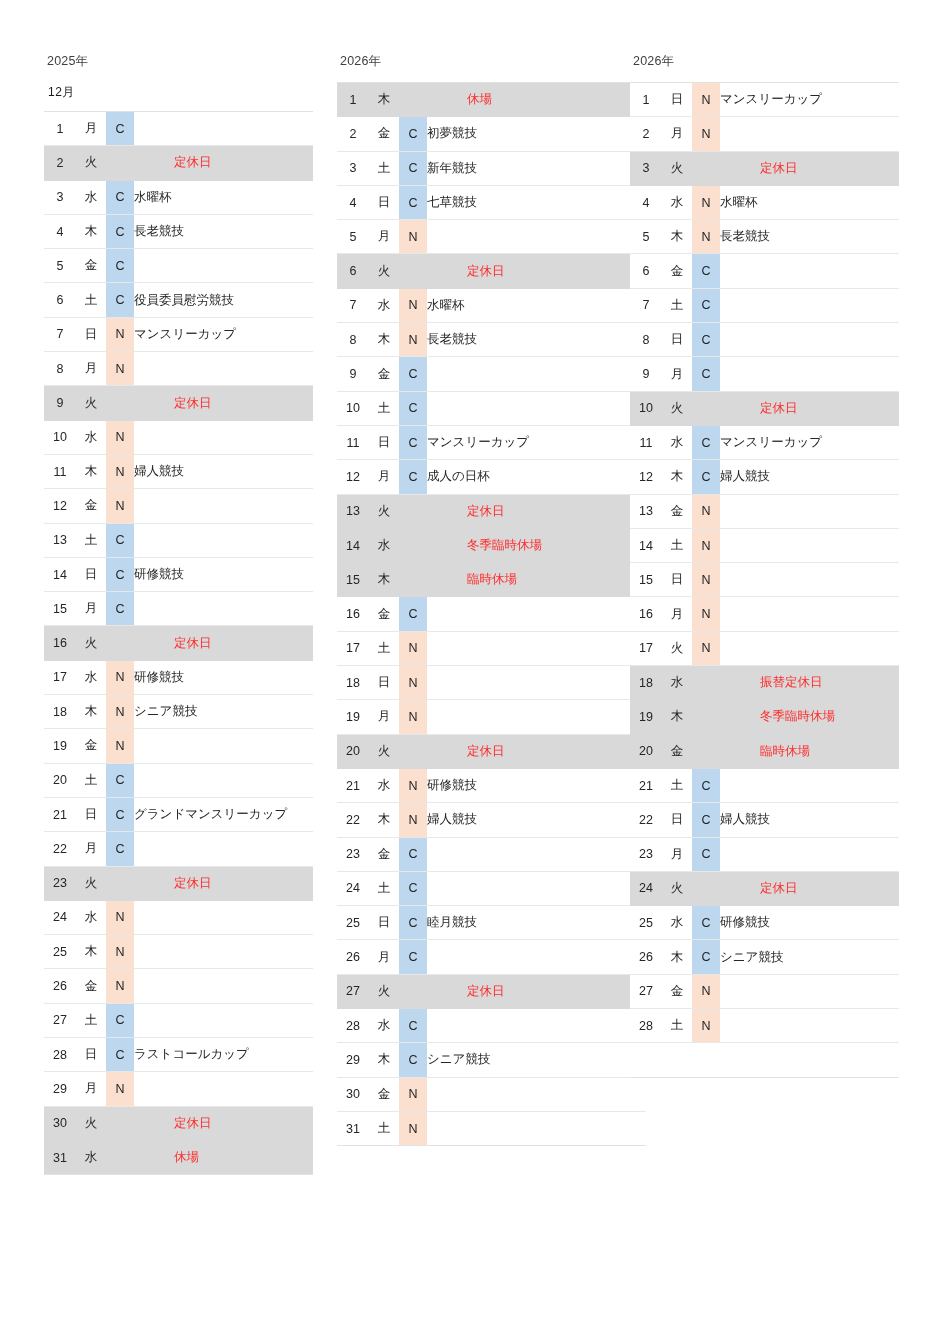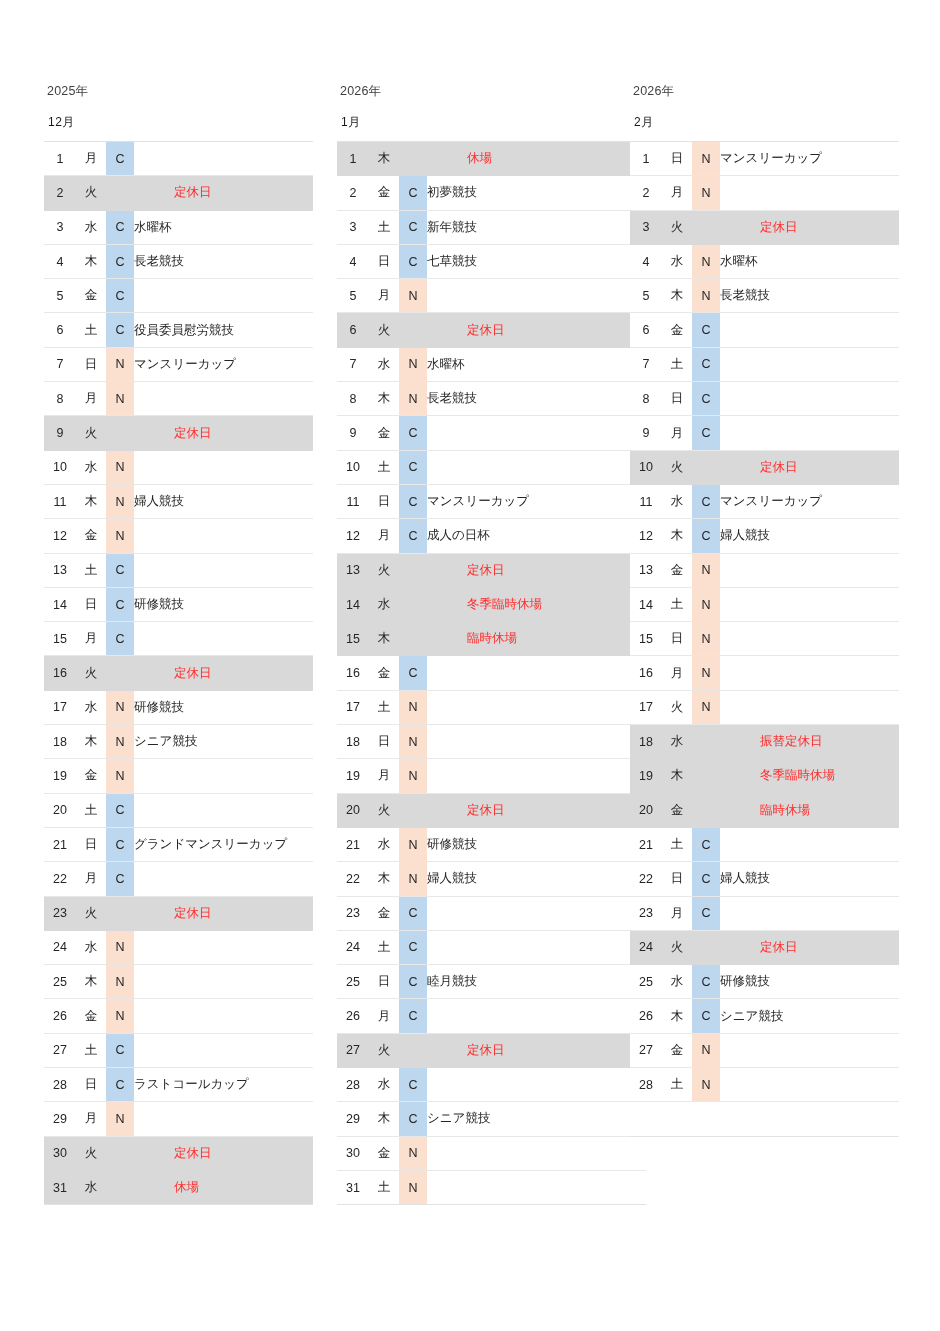--- a/index.html
+++ b/index.html
@@ -16,21 +16,21 @@
   }
   #page {
     position: relative;
     width: 940px;
     height: 1331px;
     overflow: hidden;
   }
   .months {
     position: absolute;
     left: 44px;
-    top: 84px;
+    top: 54px;
     width: 856px;
     display: flex;
     flex-direction: row;
     gap: 24px;
     align-items: flex-start;
   }
   .month-block {
     width: 269px;
     flex: 0 0 269px;
   }
@@ -308,21 +308,20 @@
               <td class="c-day">31</td>
               <td class="c-wday">水</td>
               <td class="c-mark"></td>
               <td class="c-event">休場</td>
             </tr>
           </tbody>
         </table>
       </div>
       <div class="month-block">
         <div class="year-label">2026年</div>
-        <div class="month-label">1月</div>
         <table class="cal">
           <tbody>
             <tr class="closed">
               <td class="c-day">1</td>
               <td class="c-wday wd-hol">木</td>
               <td class="c-mark"></td>
               <td class="c-event">休場</td>
             </tr>
             <tr>
               <td class="c-day">2</td>
@@ -502,21 +501,20 @@
               <td class="c-day">31</td>
               <td class="c-wday wd-sat">土</td>
               <td class="c-mark mark-N">N</td>
               <td class="c-event"></td>
             </tr>
           </tbody>
         </table>
       </div>
       <div class="month-block">
         <div class="year-label">2026年</div>
-        <div class="month-label">2月</div>
         <table class="cal">
           <tbody>
             <tr>
               <td class="c-day">1</td>
               <td class="c-wday wd-sun">日</td>
               <td class="c-mark mark-N">N</td>
               <td class="c-event">マンスリーカップ</td>
             </tr>
             <tr>
               <td class="c-day">2</td>

